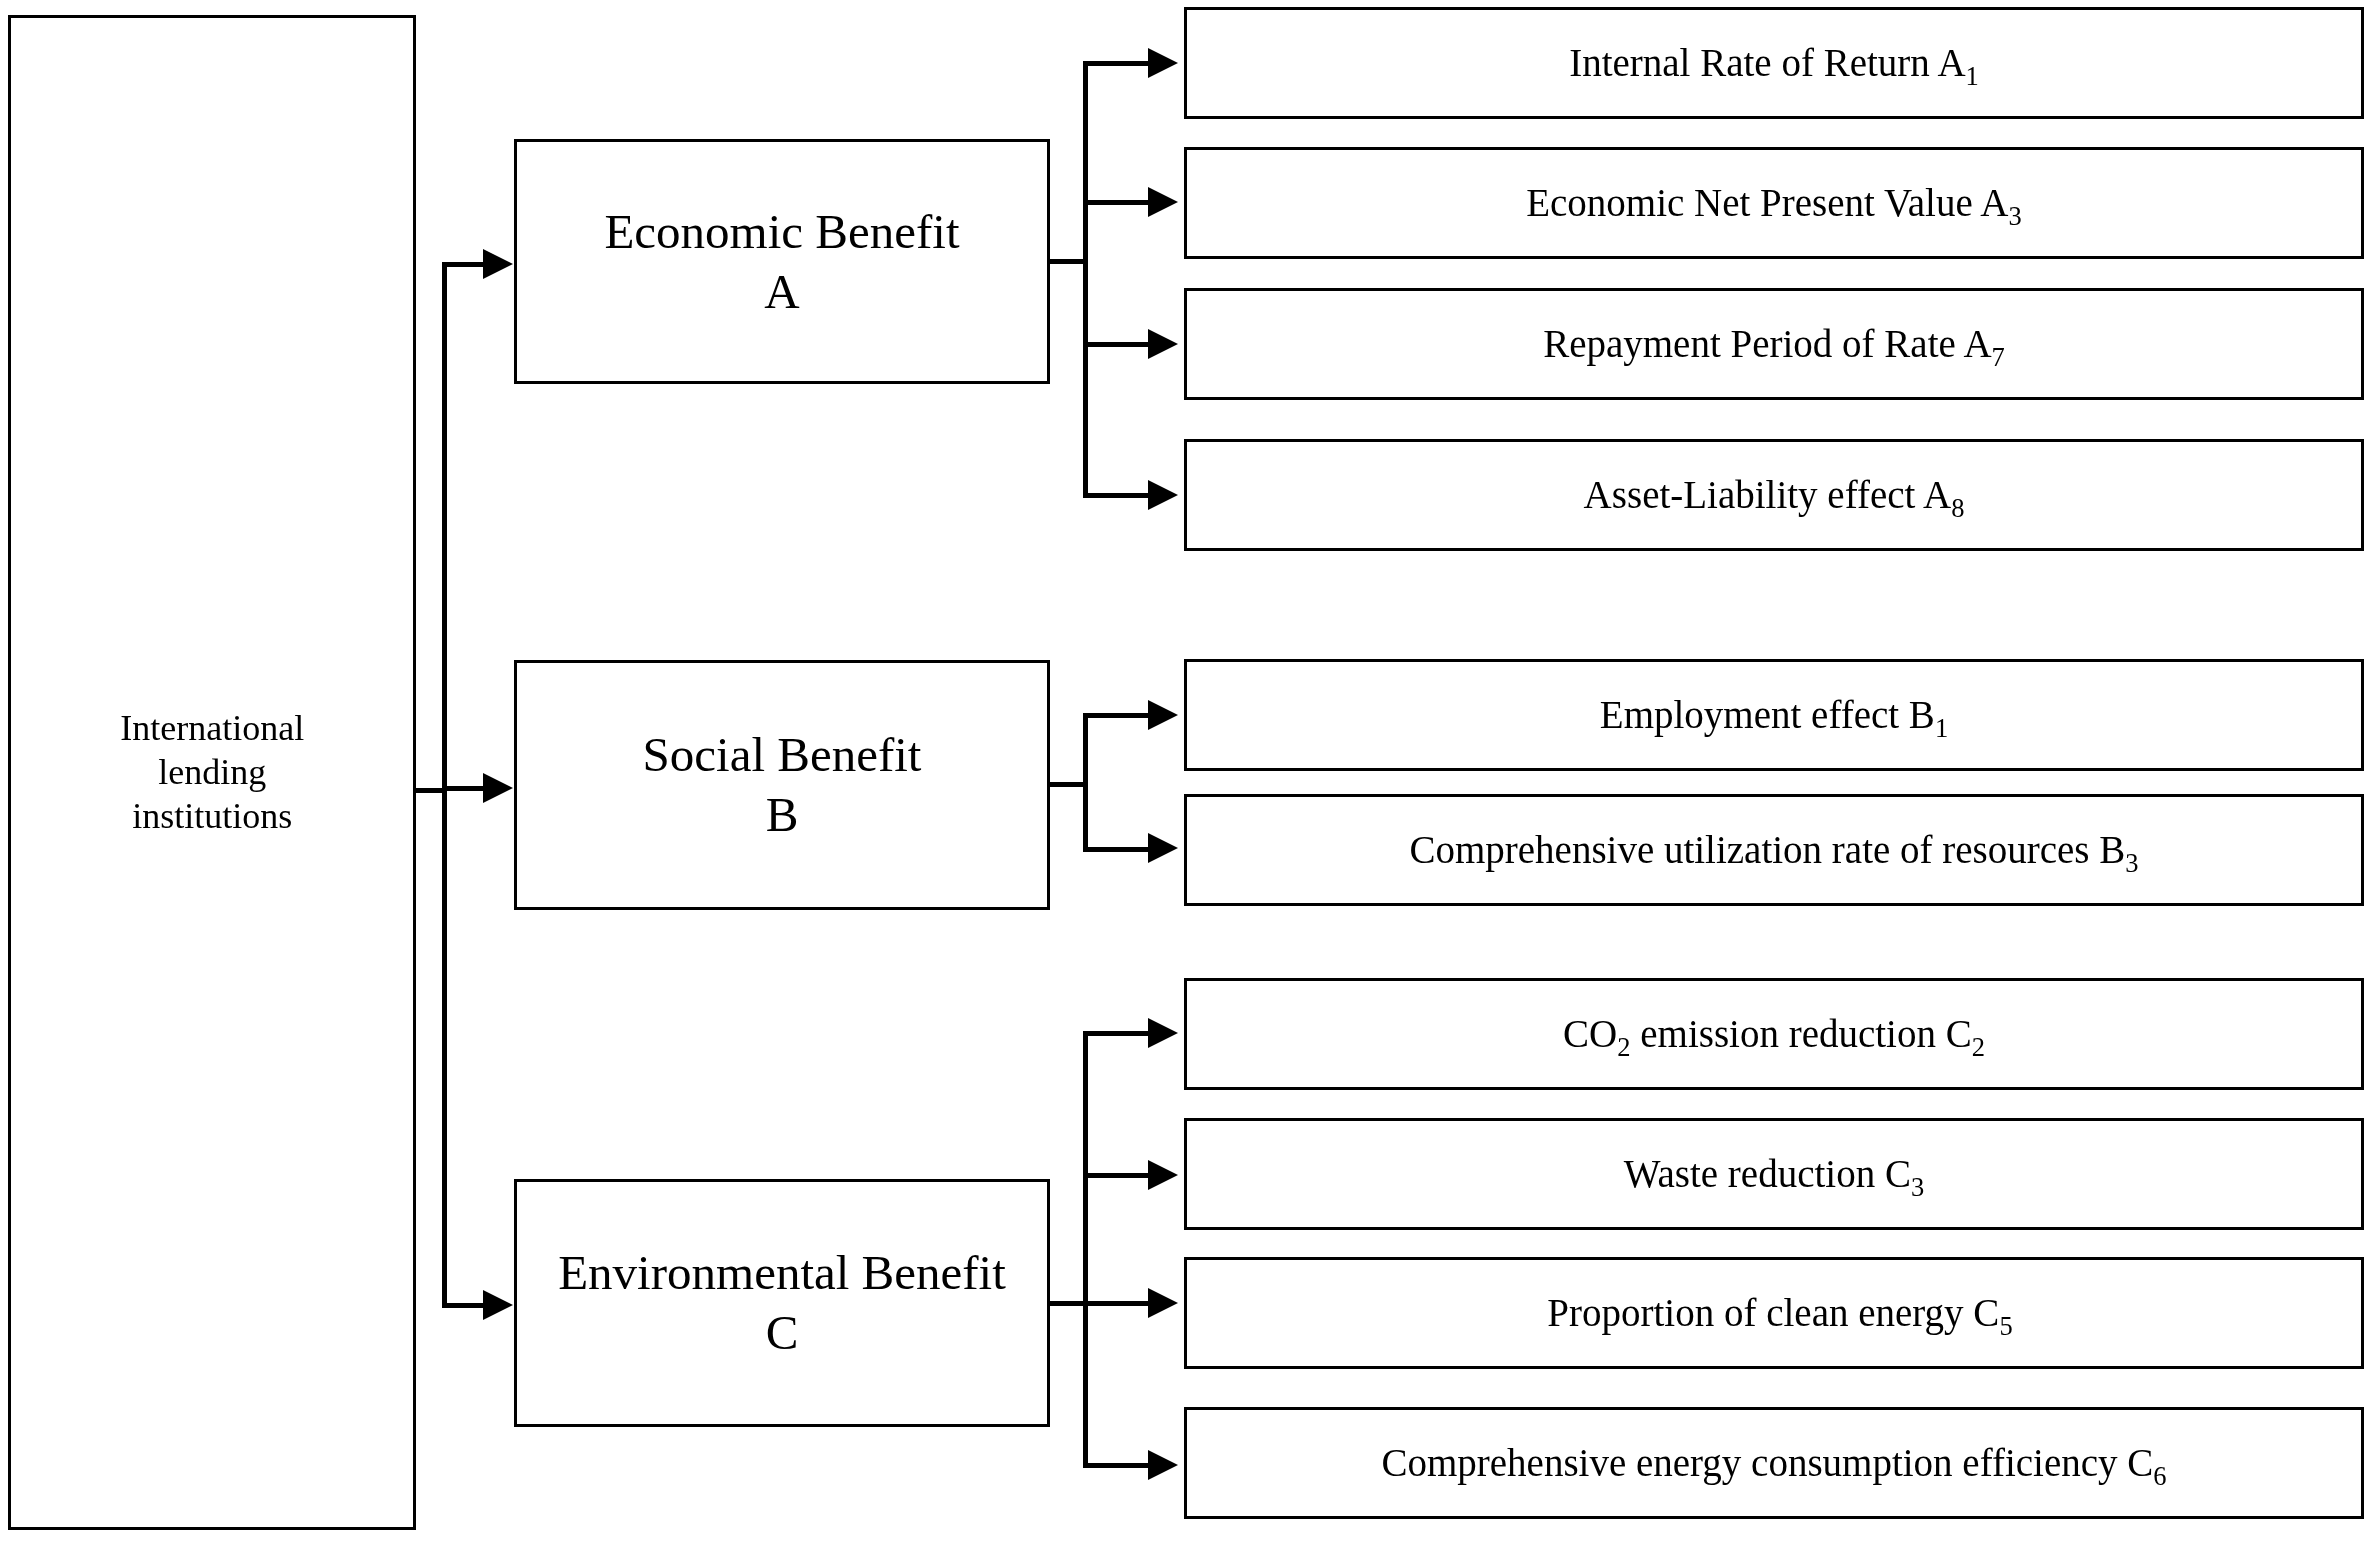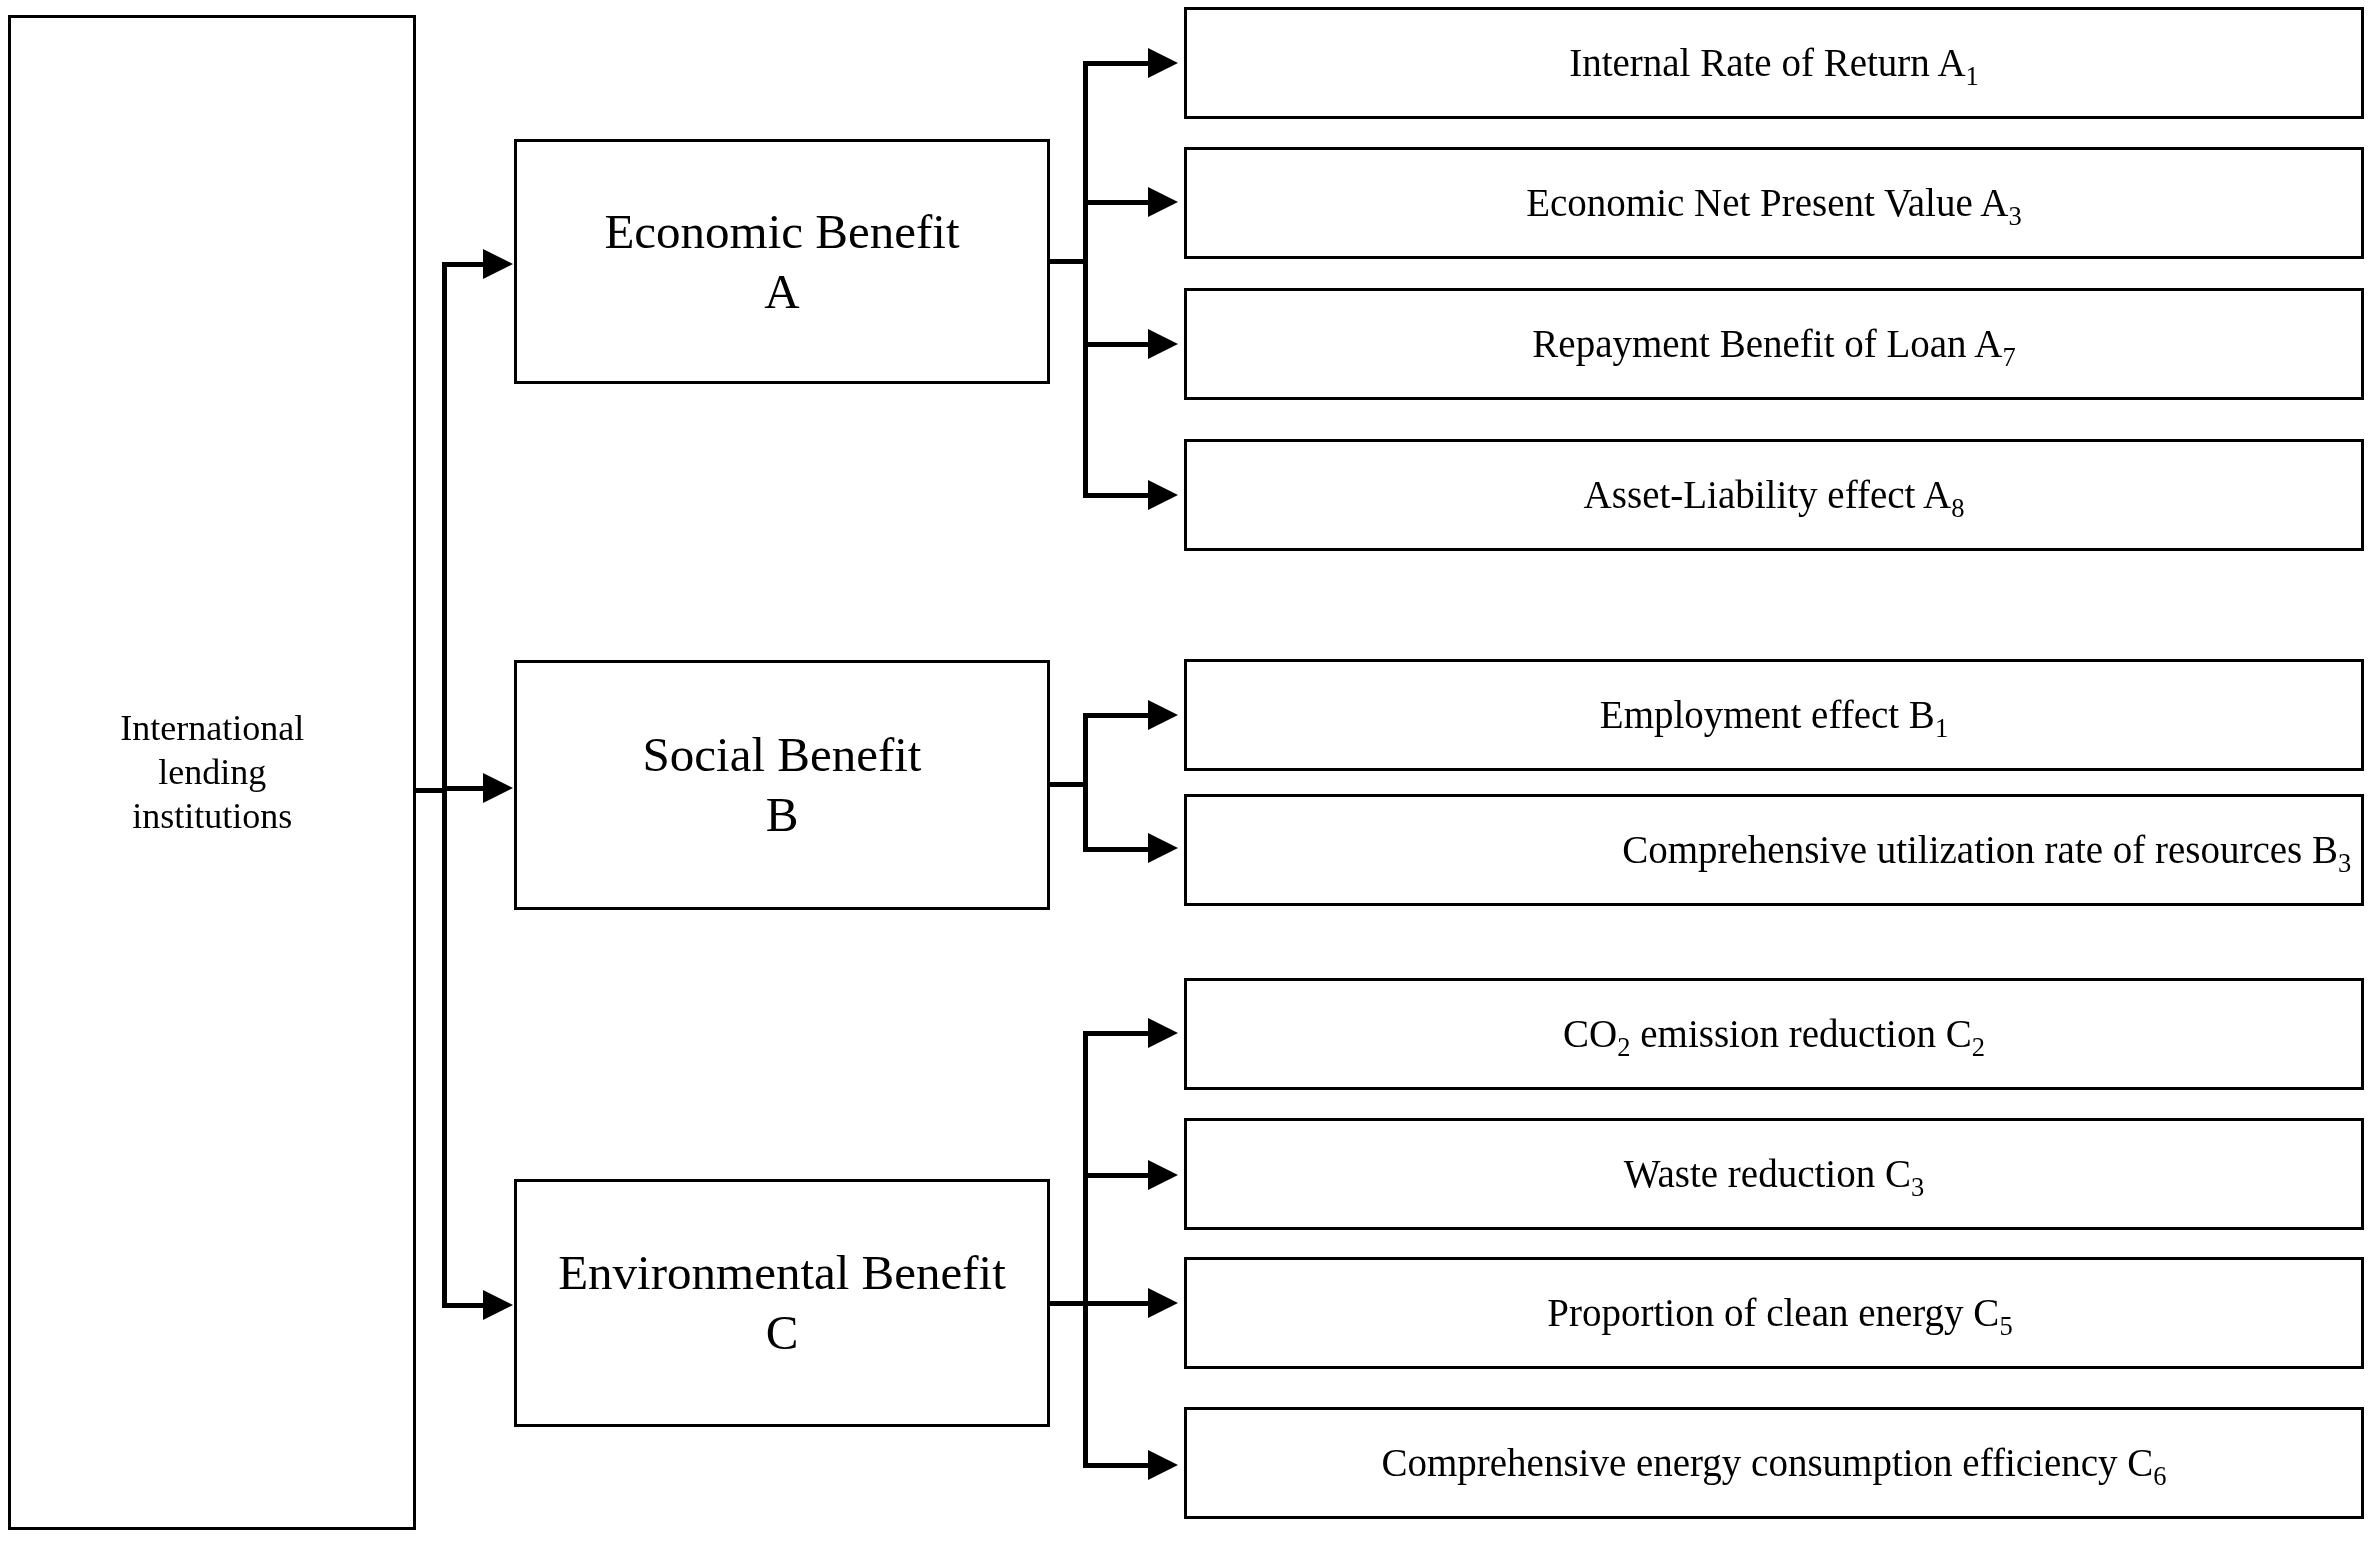--- a/index.html
+++ b/index.html
@@ -102,21 +102,21 @@
       <span>Internal Rate of Return A</span><sub>1</sub>
     </span>
   </div>
   <div class="box leaf" style="top:147px;">
     <span class="label">
       <span>Economic Net Present Value A</span><sub>3</sub>
     </span>
   </div>
   <div class="box leaf" style="top:288px;">
     <span class="label">
-      <span>Repayment Benefit of Loan A</span><sub>7</sub>
+      <span>Repayment Period of Rate A</span><sub>7</sub>
     </span>
   </div>
   <div class="box leaf" style="top:439px;">
     <span class="label">
       <span>Asset-Liability effect A</span><sub>8</sub>
     </span>
   </div>
 
   <div class="box mid" id="node-b">
     <span class="label">Social Benefit
@@ -130,21 +130,21 @@
   <div class="arrow" style="left:1148px; top:700px;"></div>
 
   <div class="hline" style="left:1083px; top:847px; width:69px;"></div>
   <div class="arrow" style="left:1148px; top:833px;"></div>
 
   <div class="box leaf" style="top:659px;">
     <span class="label">
       <span>Employment effect B</span><sub>1</sub>
     </span>
   </div>
-  <div class="box leaf" style="top:794px;justify-content:flex-end;">
+  <div class="box leaf" style="top:794px;">
     <span class="label">
       <span>Comprehensive utilization rate of resources B</span><sub>3</sub>
     </span>
   </div>
 
   <div class="box mid" id="node-c">
     <span class="label">Environmental Benefit
 C</span>
   </div>
 

